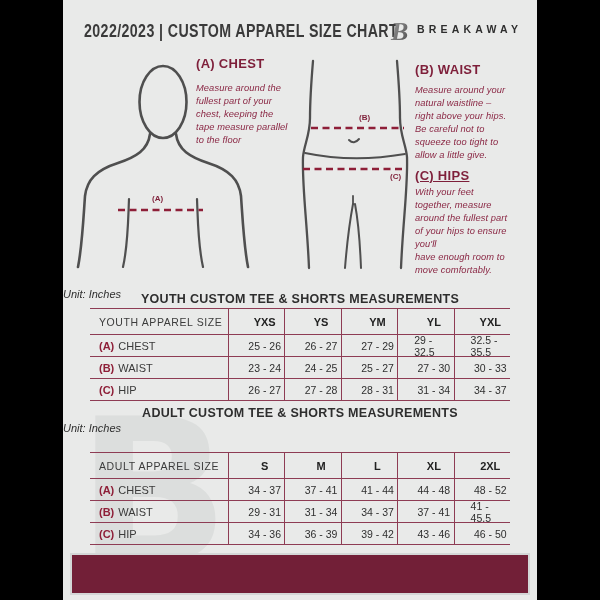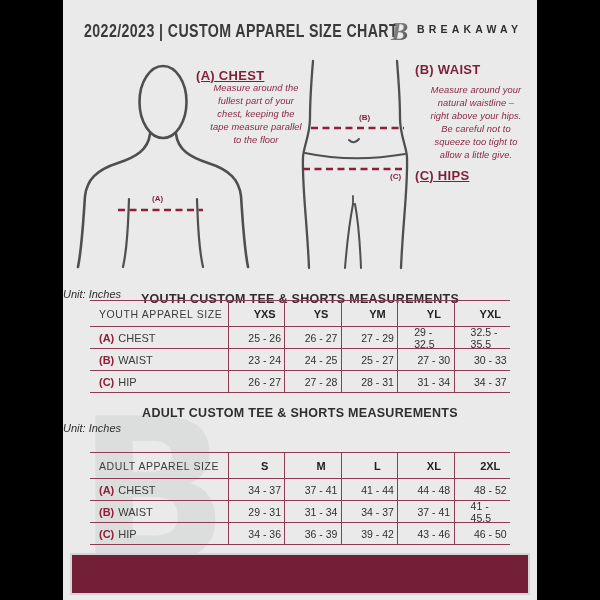--- a/index.html
+++ b/index.html
@@ -20,21 +20,21 @@
     white-space:nowrap;
   }
   .brand{left:354px;top:23px;font-size:10.5px;font-weight:700;color:#2e2e2e;
     letter-spacing:4.2px;white-space:nowrap;text-align:right;}
   .logo{left:319px;top:12px;width:30px;height:32px;}
 
   
   .m-heading{font-size:13px;font-weight:700;color:#7e1f3a;letter-spacing:.3px;}
   .m-desc{
     font-size:9.3px;font-style:italic;color:#8a2744;line-height:1.4;
-    white-space:pre-line;letter-spacing:.1px;text-align:center;
+    white-space:pre-line;letter-spacing:.1px;
   }
   .marker{font-size:8px;font-weight:700;color:#7e1f38;}
 
   
   .tbl-title{left:0;width:474px;text-align:center;font-size:12.5px;
     font-weight:700;color:#2e2e2e;letter-spacing:.3px;z-index:2;}
   .tbl-unit{left:0;width:474px;font-size:11px;
     font-style:italic;color:#2e2e2e;z-index:2;}
 
   
@@ -106,41 +106,48 @@
       <path d="M58,141 L58,149" stroke-width="1.8"></path>
       <path d="M58,149 C55,165 52,188 50,213" stroke-width="2"></path>
       <path d="M60,149 C63,165 65,188 66,213" stroke-width="2"></path>
     </g>
     <line x1="16" y1="73" x2="109" y2="73" stroke="#8e1f38" stroke-width="2.4" stroke-dasharray="7,4.5"></line>
     <line x1="8" y1="114" x2="111" y2="114" stroke="#8e1f38" stroke-width="2.4" stroke-dasharray="7,4.5"></line>
   </svg>
   <span class="abs marker" style="left:296px;top:113px;">(B)</span>
   <span class="abs marker" style="left:327px;top:172px;">(C)</span>
 
-  <div class="abs m-heading" style="left:133px;top:68px;text-decoration:underline;">(A) CHEST</div>
+  <div class="abs m-heading" style="left:133px;top:56px;">(A) CHEST</div>
   <div class="abs m-desc" style="left:133px;top:82px;width:120px;">Measure around the
 fullest part of your
 chest, keeping the
 tape measure parallel
 to the floor</div>
 
   <div class="abs m-heading" style="left:352px;top:62px;">(B) WAIST</div>
   <div class="abs m-desc" style="left:352px;top:84px;width:122px;">Measure around your
 natural waistline –
 right above your hips.
 Be careful not to
 squeeze too tight to
 allow a little give.</div>
 
   <div class="abs m-heading" style="left:352px;top:168px;text-decoration:underline;">(C) HIPS</div>
+  <div class="abs m-desc" style="left:352px;top:186px;width:122px;">With your feet
+together, measure
+around the fullest part
+of your hips to ensure
+you'll
+have enough room to
+move comfortably.</div>
 
   <div class="abs tbl-title" style="top:272px;margin-top:20px;">YOUTH CUSTOM TEE &amp; SHORTS MEASUREMENTS</div>
   <div class="abs tbl-unit" style="top:288px;">Unit: Inches</div>
 
-  <div class="abs stable" style="top:300px;">
+  <div class="abs stable" style="top:308px;">
     <div class="cell hrow th-label">YOUTH APPAREL SIZE</div>
     <div class="cell hrow th-size vline">YXS</div>
     <div class="cell hrow th-size vline">YS</div>
     <div class="cell hrow th-size vline">YM</div>
     <div class="cell hrow th-size vline">YL</div>
     <div class="cell hrow th-size vline">YXL</div>
 
     <div class="cell drow td-label">
       <b>(A)</b>
       <span>CHEST</span>

